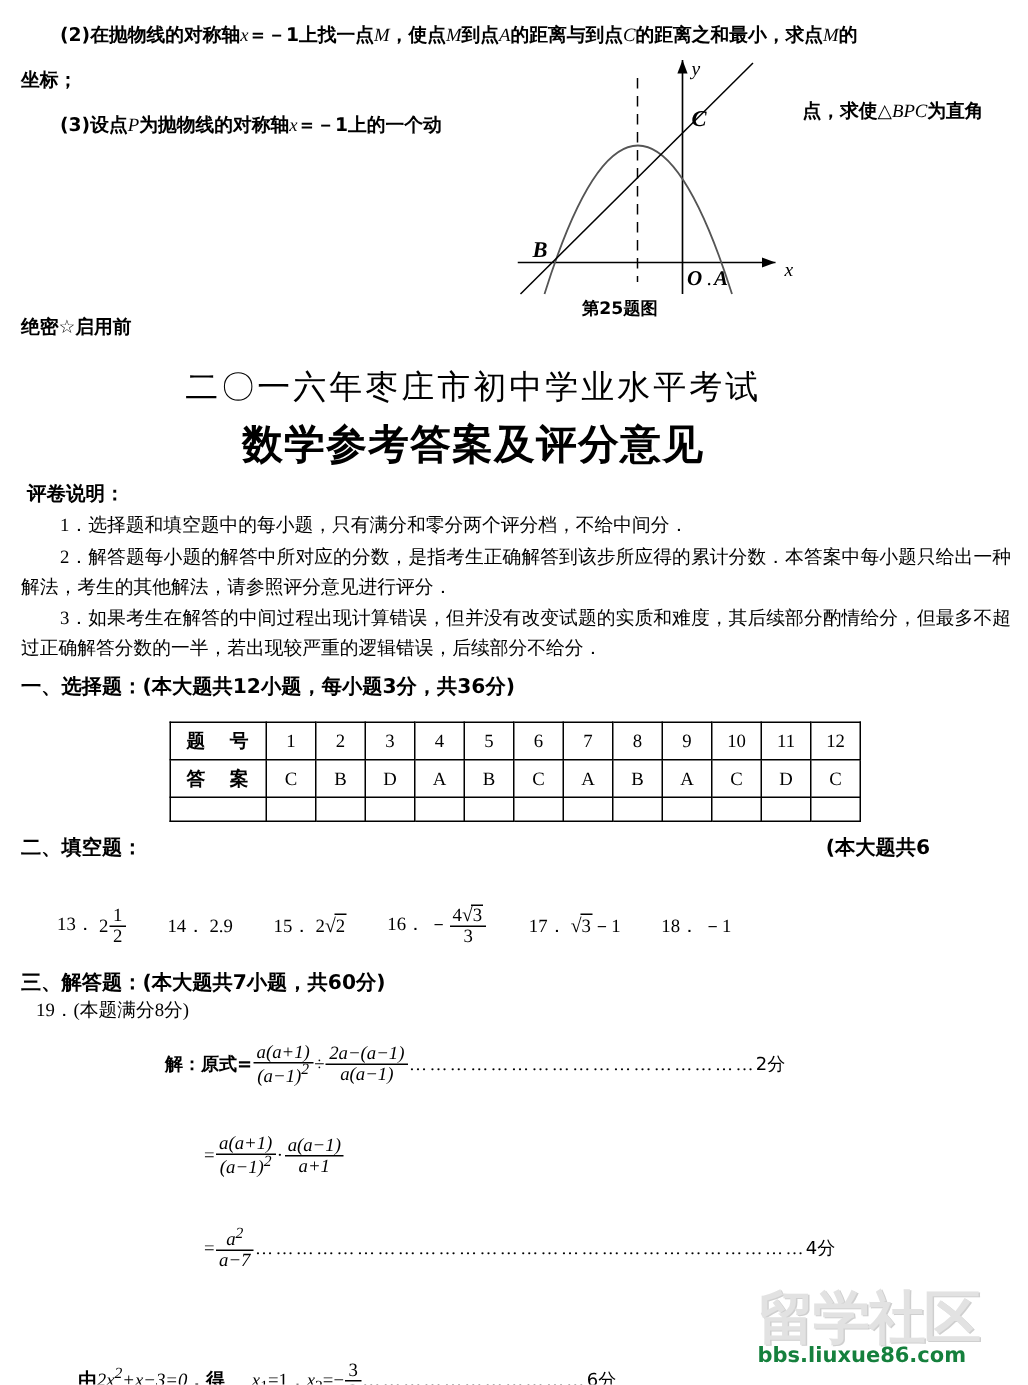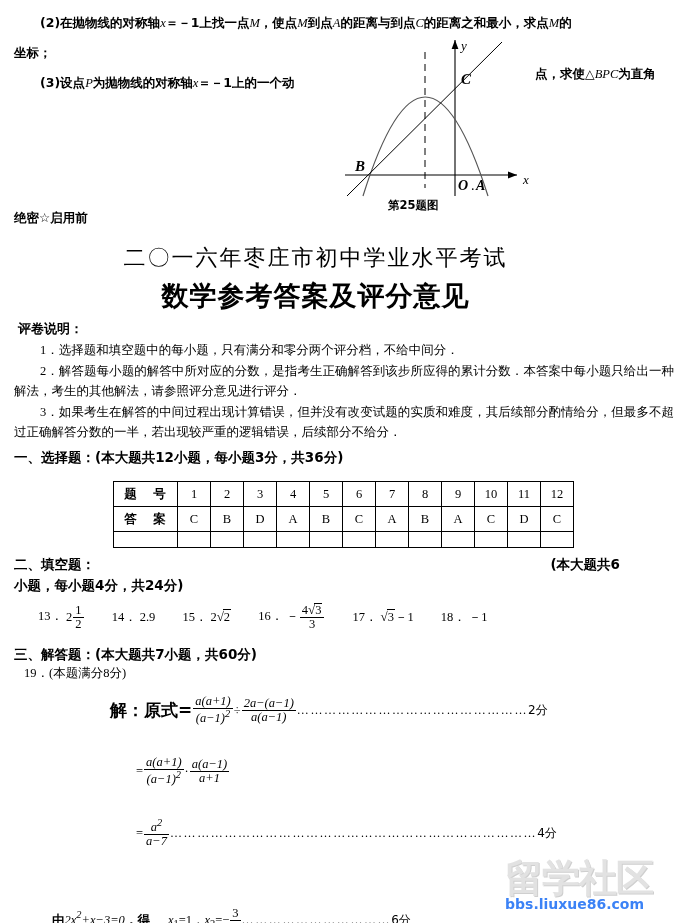--- a/index.html
+++ b/index.html
@@ -240,21 +240,21 @@
     font-size: 38px;
     color: #e2e2e2;
     letter-spacing: -1px;
     line-height: 40px;
     text-shadow: 1px 1px 0 #cfcfcf;
   }
   .wm-url {
     font-family: "DejaVu Sans", "Liberation Sans", sans-serif;
     font-weight: bold;
     font-size: 14px;
-    color: #3b82f6;
+    color: #15803d;
     letter-spacing: 0px;
     margin-top: -2px;
   }
 </style>
 </head>
 <body>
 
 <div class="page">
 
   <div class="q-block" style="top:8px;">
@@ -358,21 +358,20 @@
       <td></td>
           <td></td>
           <td></td>
       <td></td>
     </tr>
   </tbody>
     </table>
 
   <div class="sec-head" id="sec2a">二、填空题：</div>
   <div class="sec2-right">(本大题共6</div>
-  <div class="sec-head" id="sec2b">小题，每小题4分，共24分)</div>
 
   <div class="fill-row">
     
     <span class="fill-item"><span class="lbl">13．</span><span class="mixed">2</span><span class="frac big"><span class="num">1</span><span class="den">2</span></span></span>
     
     <span class="fill-item"><span class="lbl">14．</span><span>2.9</span></span>
     
     <span class="fill-item"><span class="lbl">15．</span><span>2</span><span class="sqrt"><span class="rad">√</span><span class="body">2</span></span></span>
     
     <span class="fill-item"><span class="lbl">16．</span><span>－</span><span class="frac big"><span class="num"><span>4</span><span class="sqrt"><span class="rad">√</span><span class="body">3</span></span></span><span class="den">3</span></span></span>
@@ -380,21 +379,21 @@
     <span class="fill-item"><span class="lbl">17．</span><span class="sqrt"><span class="rad">√</span><span class="body">3</span></span><span>－1</span></span>
     
     <span class="fill-item"><span class="lbl">18．</span><span>－1</span></span>
   </div>
 
   <div class="sec-head" id="sec3">三、解答题：(本大题共7小题，共60分)</div>
 
   <div class="q19-head">19．(本题满分8分)</div>
 
   <div class="sol" id="sol-l1">
-    <span class="cn eq" style="font-size:17px">解：原式=</span><span class="frac big ital"><span class="num">a(a+1)</span><span class="den"><span>(a−1)</span><sup>2</sup></span></span><span class="eq">÷</span><span class="frac big ital"><span class="num">2a−(a−1)</span><span class="den">a(a−1)</span></span><span class="dots">……………………………………………</span><span class="score">2分</span>
+    <span class="cn eq" style="font-size:12px">解：原式=</span><span class="frac big ital"><span class="num">a(a+1)</span><span class="den"><span>(a−1)</span><sup>2</sup></span></span><span class="eq">÷</span><span class="frac big ital"><span class="num">2a−(a−1)</span><span class="den">a(a−1)</span></span><span class="dots">……………………………………………</span><span class="score">2分</span>
   </div>
 
   <div class="sol" id="sol-l2">
     <span class="eq">=</span><span class="frac big ital"><span class="num">a(a+1)</span><span class="den"><span>(a−1)</span><sup>2</sup></span></span><span class="eq">·</span><span class="frac big ital"><span class="num">a(a−1)</span><span class="den">a+1</span></span>
   </div>
 
   <div class="sol" id="sol-l3">
     <span class="eq">=</span><span class="frac big ital"><span class="num"><span>a</span><sup>2</sup></span><span class="den">a−7</span></span><span class="dots">………………………………………………………………………</span><span class="score">4分</span>
   </div>
 

